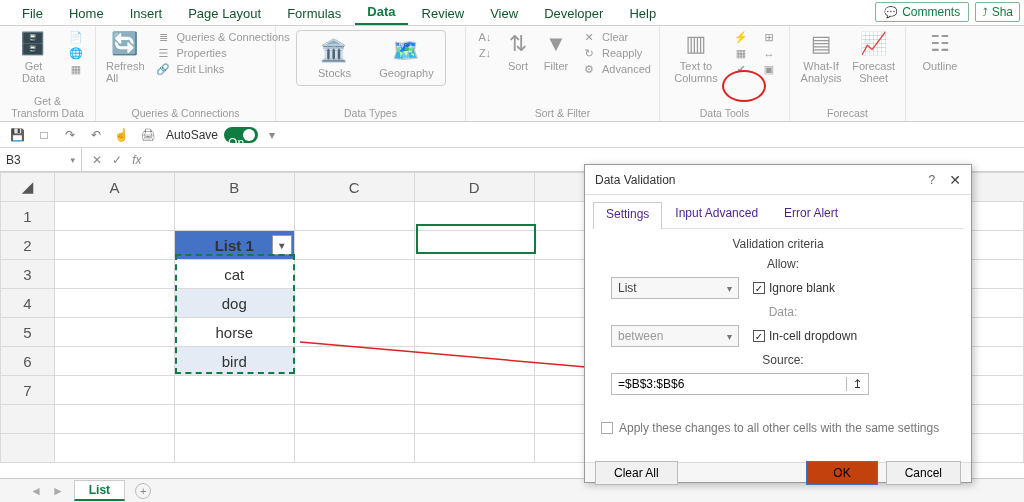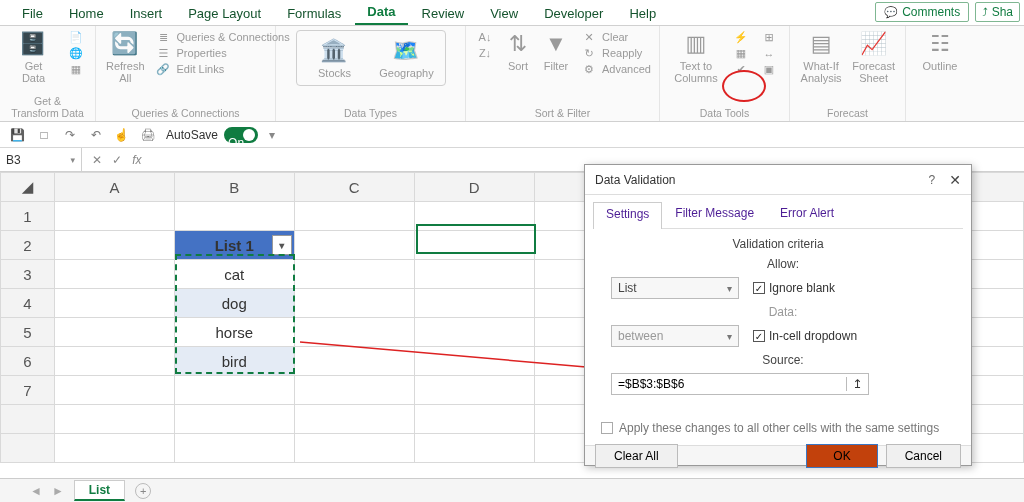--- a/index.html
+++ b/index.html
@@ -80,21 +80,21 @@
   .sel{display:flex;align-items:center;justify-content:space-between;border:1px solid #bbb;background:#f7f7f7;height:22px;width:128px;padding:0 6px;font-size:12px;color:#444;}
   .sel.dis{color:#999;}
   .sel .car{color:#777;font-size:10px;}
   .chk{display:flex;align-items:center;gap:4px;font-size:12px;}
   .chk .box{width:12px;height:12px;border:1px solid #555;display:flex;align-items:center;justify-content:center;font-size:10px;color:#222;}
   .srcinput{display:flex;border:1px solid #bbb;height:22px;width:258px;align-items:center;}
   .srcinput input{flex:1;border:none;outline:none;font-size:12px;padding:0 6px;}
   .srcinput .pick{width:22px;border-left:1px solid #bbb;display:flex;align-items:center;justify-content:center;}
   .apply{display:flex;align-items:center;gap:6px;margin-top:20px;color:#777;}
   .apply .box{width:12px;height:12px;border:1px solid #aaa;}
-  .dlg-footer{height:20px;border-top:1px solid #ddd;background:#f6f6f6;display:flex;align-items:center;padding:0 10px;gap:8px;}
+  .dlg-footer{height:20px;border-top:1px solid #ddd;background:#f6f6f6;display:flex;align-items:center;padding:0 10px;gap:8px;margin-top:17px;}
   .btn{border:1px solid #bbb;background:#f0f0f0;height:24px;padding:0 18px;font-size:12px;}
   .btn.primary{border-color:#3a76c4;background:#c2410c;padding:0 26px;}
   .sp{flex:1;}
 </style>
 </head>
 <body>
 
 <div class="tabstrip">
   <div class="tab">File</div>
   <div class="tab">Home</div>
@@ -130,21 +130,21 @@
         <span class="mini">▦</span>
       </div>
     </div>
     <div class="label">Get &amp; Transform Data</div>
   </div>
 
   <div class="group" style="width:180px">
     <div class="grow">
       <div class="bigbtn">
         <span class="glyph">🔄</span>
-        <span style="white-space:pre-line;text-align:center">Refresh
+        <span style="white-space:pre-line;">Refresh
 All</span>
       </div>
       <div class="stackv">
         <div class="smbtn">
             <span class="mini">≣</span>
             <span>Queries &amp; Connections</span>
           </div>
         <div class="smbtn">
             <span class="mini">☰</span>
             <span>Properties</span>
@@ -399,21 +399,21 @@
 
 <div class="dialog">
   <div class="dlg-title">
     <span>Data Validation</span>
     <span class="sp"></span>
     <span class="q">?</span>
     <span class="x">✕</span>
   </div>
   <div class="dlgtabs">
     <div class="dt active">Settings</div>
-    <div class="dt">Filter Message</div>
+    <div class="dt">Input Advanced</div>
     <div class="dt">Error Alert</div>
   </div>
   <div class="dlgbody">
     <div class="lbl">Validation criteria</div>
     <div class="lbl" style="margin-left:10px">Allow:</div>
     <div class="formrow" style="margin-left:10px">
       <div class="sel">
           <span>List</span>
           <span class="car">▾</span>
         </div>

